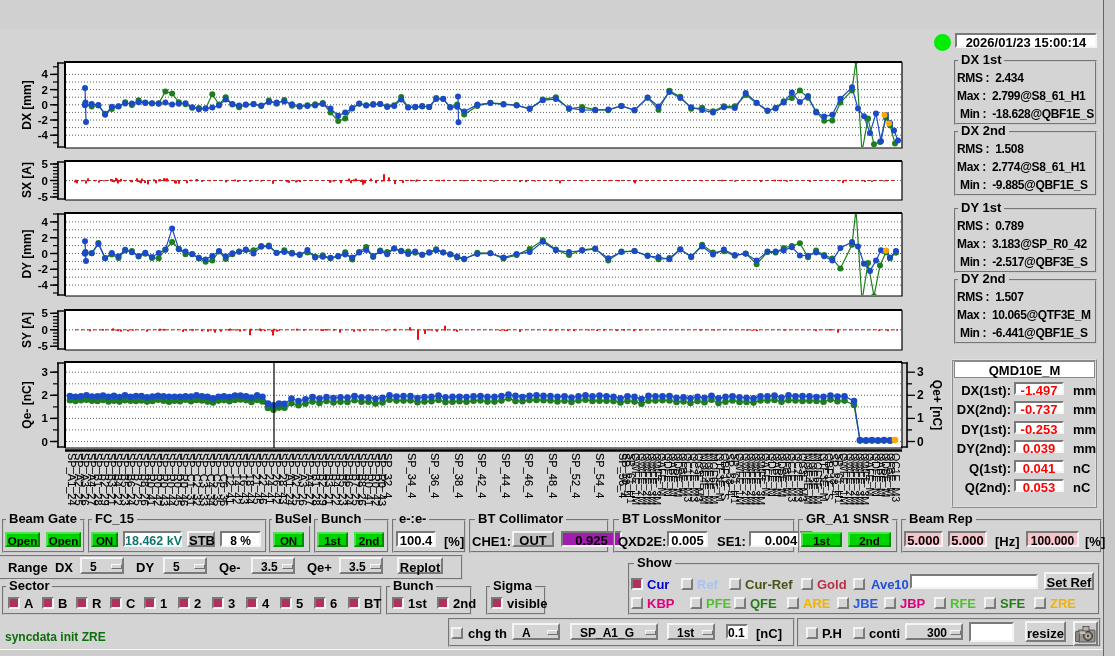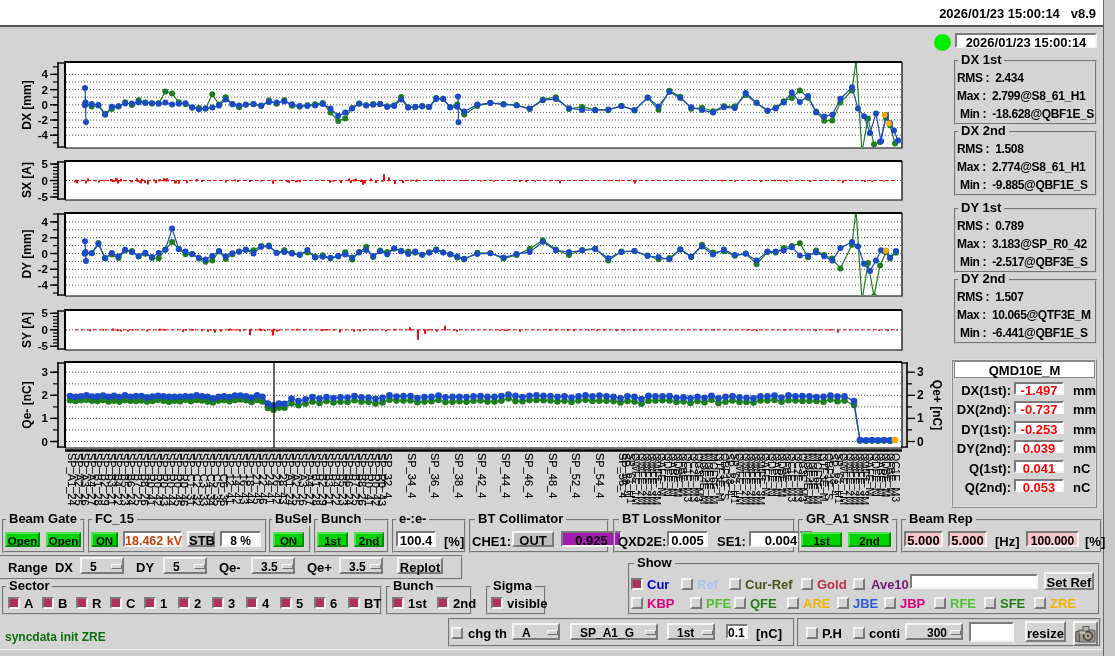--- a/index.html
+++ b/index.html
@@ -1211,21 +1211,20 @@
       <text x="850.8" y="453" font-size="10.5" fill="#000" stroke="#000" stroke-width="0" transform="rotate(90 850.8 453)">QWFE_2M</text>
       <text x="856.0" y="453" font-size="10.5" fill="#000" stroke="#000" stroke-width="0" transform="rotate(90 856.0 453)">QWFE_3M</text>
       <text x="861.2" y="453" font-size="10.5" fill="#000" stroke="#000" stroke-width="0" transform="rotate(90 861.2 453)">QWFE_3M</text>
       <text x="866.4" y="453" font-size="10.5" fill="#000" stroke="#000" stroke-width="0" transform="rotate(90 866.4 453)">QAFE_M</text>
       <text x="871.6" y="453" font-size="10.5" fill="#000" stroke="#000" stroke-width="0" transform="rotate(90 871.6 453)">QDFE_M</text>
       <text x="876.8" y="453" font-size="10.5" fill="#000" stroke="#000" stroke-width="0" transform="rotate(90 876.8 453)">QABE_M</text>
       <text x="882.0" y="453" font-size="10.5" fill="#000" stroke="#000" stroke-width="0" transform="rotate(90 882.0 453)">QDBE_M</text>
       <text x="887.2" y="453" font-size="10.5" fill="#000" stroke="#000" stroke-width="0" transform="rotate(90 887.2 453)">QFBE_M</text>
       <text x="892.4" y="453" font-size="10.5" fill="#000" stroke="#000" stroke-width="0" transform="rotate(90 892.4 453)">QC1E_M3</text>
     </svg>
-<div id="topbar">2026/01/23 15:00:14&nbsp;&nbsp;&nbsp;v8.9</div>
     <div style="position:absolute;left:934px;top:34px;width:17px;height:17px;border-radius:50%;background:#00ee00"></div>
     <div class="en" style="left:955px;top:33px;width:142px;height:15px;line-height:15px;background:#fff;font-size:13px;color:#000;text-align:center">2026/01/23 15:00:14</div>
     <div class="grp" style="left:954px;top:60px;width:143px;height:65px"></div>
     <div class="gl" style="left:958px;top:53px">DX 1st</div>
     <div style="position:absolute;left:957px;top:71px;font:bold 12px 'Liberation Sans',sans-serif;letter-spacing:-0.35px;white-space:pre">RMS :  2.434</div>
     <div style="position:absolute;left:957px;top:89px;font:bold 12px 'Liberation Sans',sans-serif;letter-spacing:-0.35px;white-space:pre">Max :  2.799@S8_61_H1</div>
     <div style="position:absolute;left:957px;top:107px;font:bold 12px 'Liberation Sans',sans-serif;letter-spacing:-0.35px;white-space:pre"> Min :  -18.628@QBF1E_S</div>
     <div class="grp" style="left:954px;top:131px;width:143px;height:65px"></div>
     <div class="gl" style="left:958px;top:124px">DX 2nd</div>
     <div style="position:absolute;left:957px;top:142px;font:bold 12px 'Liberation Sans',sans-serif;letter-spacing:-0.35px;white-space:pre">RMS :  1.508</div>
@@ -1261,21 +1260,21 @@
     <div style="position:absolute;left:946px;top:480px;width:65px;text-align:right;font:bold 13px 'Liberation Sans',sans-serif">Q(2nd):</div>
     <div class="en" style="left:1014px;top:479px;width:50px;height:13px;line-height:13px;background:#fff;font-size:13px;color:#f00;text-align:center">0.053</div>
     <div style="position:absolute;left:1073px;top:480px;font:bold 13px 'Liberation Sans',sans-serif;color:#000;white-space:pre">nC</div>
     <div class="grp" style="left:2px;top:519px;width:83px;height:34px"></div>
     <div class="gl" style="left:6px;top:512px">Beam Gate</div>
     <div class="gb" style="left:5px;top:532px;width:35px;height:15px;line-height:15px;font-size:11.5px">Open</div>
     <div class="gb" style="left:46px;top:532px;width:35px;height:15px;line-height:15px;font-size:11.5px">Open</div>
     <div class="grp" style="left:88px;top:519px;width:179px;height:34px"></div>
     <div class="gl" style="left:92px;top:512px">FC_15</div>
     <div class="gb" style="left:91px;top:532px;width:27px;height:15px;line-height:15px;font-size:11.5px">ON</div>
-    <div class="en" style="left:123px;top:531px;width:59px;height:16px;line-height:16px;background:#fff;font-size:12.5px;color:#c2410c;text-align:center">18.462 kV</div>
+    <div class="en" style="left:123px;top:531px;width:59px;height:16px;line-height:16px;background:#fff;font-size:12.5px;color:#0f766e;text-align:center">18.462 kV</div>
     <div class="bt" style="left:187px;top:531px;width:28px;height:16px;line-height:16px;background:#bebebe;font-size:13px">STB</div>
     <div class="en" style="left:220px;top:531px;width:41px;height:16px;line-height:16px;background:#fff;font-size:12px;color:#000;text-align:center">8 %</div>
     <div class="grp" style="left:269px;top:519px;width:42px;height:34px"></div>
     <div class="gl" style="left:272px;top:512px">BuSel</div>
     <div class="gb" style="left:273px;top:532px;width:31px;height:15px;line-height:15px;font-size:11.5px">ON</div>
     <div class="grp" style="left:314px;top:519px;width:75px;height:34px"></div>
     <div class="gl" style="left:318px;top:512px">Bunch</div>
     <div class="gb" style="left:317px;top:532px;width:31px;height:15px;line-height:15px;font-size:11.5px">1st</div>
     <div class="gb" style="left:354px;top:532px;width:30px;height:15px;line-height:15px;font-size:11.5px">2nd</div>
     <div class="grp" style="left:392px;top:519px;width:74px;height:34px"></div>
@@ -1356,21 +1355,21 @@
     <div class="gl" style="left:634px;top:556px">Show</div>
     <div class="cb on" style="left:631px;top:578px"></div>
     <div style="position:absolute;left:647px;top:577px;font:bold 13px 'Liberation Sans',sans-serif;color:#0000cd;white-space:pre">Cur</div>
     <div class="cb" style="left:681px;top:578px"></div>
     <div style="position:absolute;left:697px;top:577px;font:bold 13px 'Liberation Sans',sans-serif;color:#a8c4f4;white-space:pre">Ref</div>
     <div class="cb" style="left:729px;top:578px"></div>
     <div style="position:absolute;left:745px;top:577px;font:bold 13px 'Liberation Sans',sans-serif;color:#4a5418;white-space:pre">Cur-Ref</div>
     <div class="cb" style="left:801px;top:578px"></div>
     <div style="position:absolute;left:817px;top:577px;font:bold 13px 'Liberation Sans',sans-serif;color:#b8304a;white-space:pre">Gold</div>
     <div class="cb" style="left:853px;top:578px"></div>
-    <div style="position:absolute;left:871px;top:577px;font:bold 13px 'Liberation Sans',sans-serif;color:#701a75;white-space:pre">Ave10</div>
+    <div style="position:absolute;left:871px;top:577px;font:bold 13px 'Liberation Sans',sans-serif;color:#1d4ed8;white-space:pre">Ave10</div>
     <div class="en" style="left:910px;top:574px;width:128px;height:15px;line-height:15px;background:#fff;font-size:13px;color:#000;text-align:left"></div>
     <div class="bt" style="left:1044px;top:572px;width:50px;height:18px;line-height:18px;background:#d4d4d4;font-size:13px">Set Ref</div>
     <div class="cb" style="left:631px;top:597px"></div>
     <div style="position:absolute;left:647px;top:596px;font:bold 13px 'Liberation Sans',sans-serif;color:#e0007c;white-space:pre">KBP</div>
     <div class="cb" style="left:690px;top:597px"></div>
     <div style="position:absolute;left:706px;top:596px;font:bold 13px 'Liberation Sans',sans-serif;color:#50c030;white-space:pre">PFE</div>
     <div class="cb" style="left:734px;top:597px"></div>
     <div style="position:absolute;left:750px;top:596px;font:bold 13px 'Liberation Sans',sans-serif;color:#267d16;white-space:pre">QFE</div>
     <div class="cb" style="left:787px;top:597px"></div>
     <div style="position:absolute;left:803px;top:596px;font:bold 13px 'Liberation Sans',sans-serif;color:#f0b400;white-space:pre">ARE</div>

